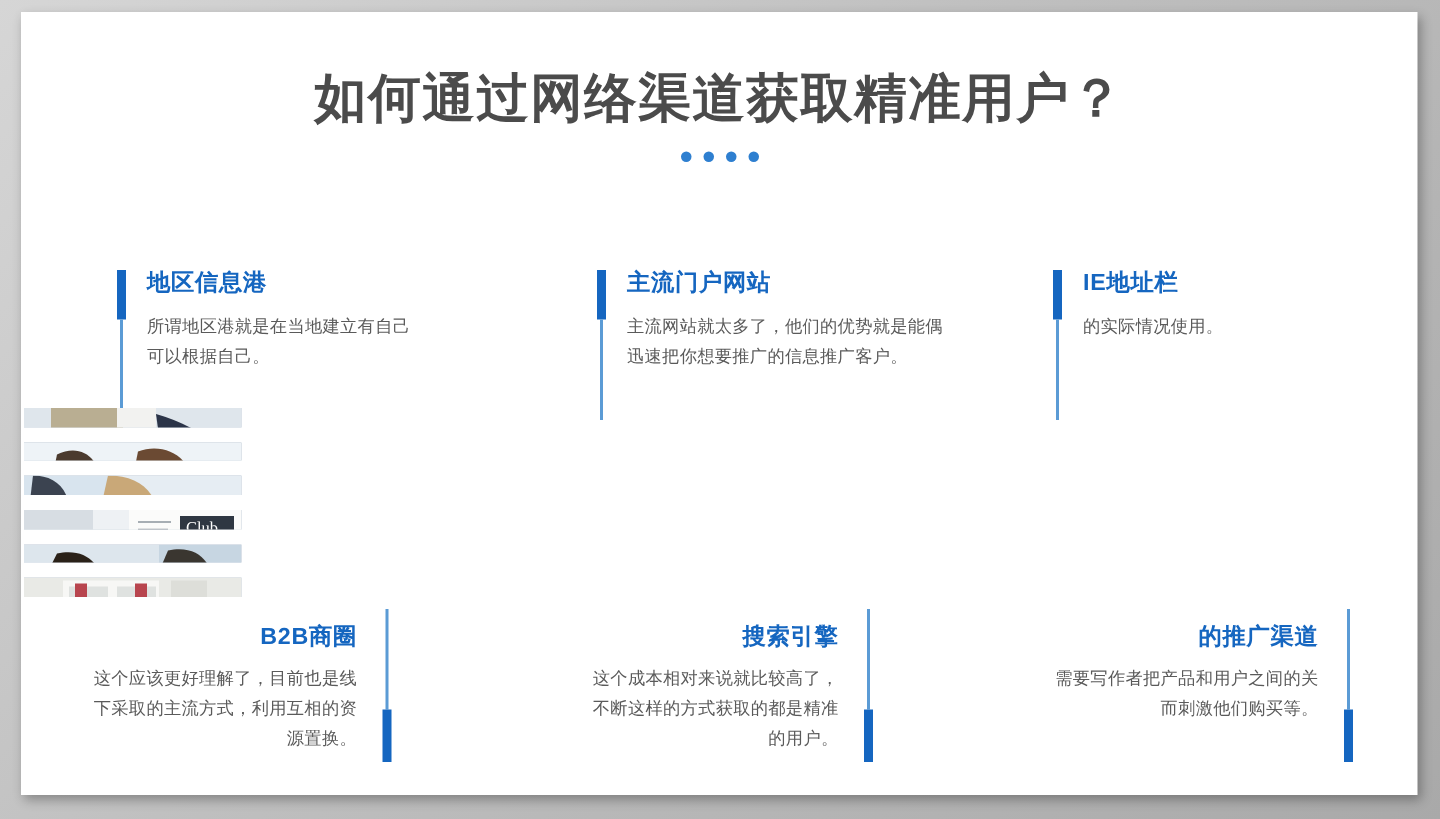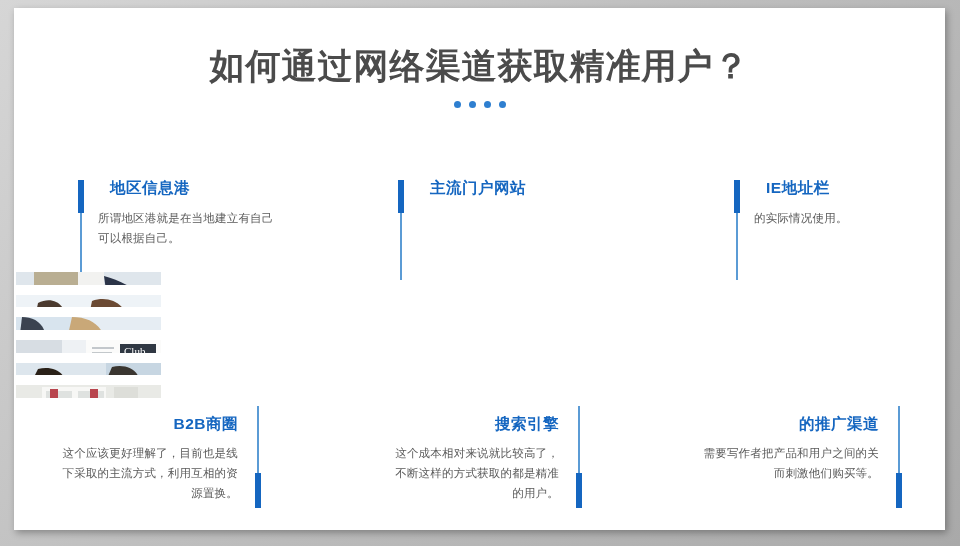--- a/index.html
+++ b/index.html
@@ -94,21 +94,21 @@
     top: 35px;
     width: 1.5px;
     height: 67px;
     background: #5b9bd5;
   }
   .top-item .content { margin-left: 20px; }
   .item-heading {
     font-size: 15.5px;
     font-weight: bold;
     color: #1566c0;
-    margin: 0 0 9px 12px;
+    margin: 0 0 9px 0;
     letter-spacing: 0.5px;
   }
   .item-body {
     font-size: 11.5px;
     color: #5a5a5a;
     line-height: 1.75;
     letter-spacing: 0.2px;
   }
 
   
@@ -160,24 +160,28 @@
           <div class="nowrap">可以根据自己。</div>
         </div>
       </div>
     </div>
 
     <div class="top-item" style="left:384px; width:265px;">
       <span class="bar"></span>
       <span class="connector"></span>
       <div class="content">
         <div class="item-heading">主流门户网站</div>
-      </div>
-    </div>
-
-    <div class="top-item" style="left:720px; width:225px;">
+        <div class="item-body">
+          <div class="nowrap">主流网站就太多了，他们的优势就是能偶</div>
+          <div class="nowrap">迅速把你想要推广的信息推广客户。</div>
+        </div>
+      </div>
+    </div>
+
+    <div class="top-item" style="left:688px; width:225px;">
       <span class="bar"></span>
       <span class="connector"></span>
       <div class="content">
         <div class="item-heading">IE地址栏</div>
         <div class="item-body">
           <div class="nowrap">的实际情况使用。</div>
         </div>
       </div>
     </div>
 

